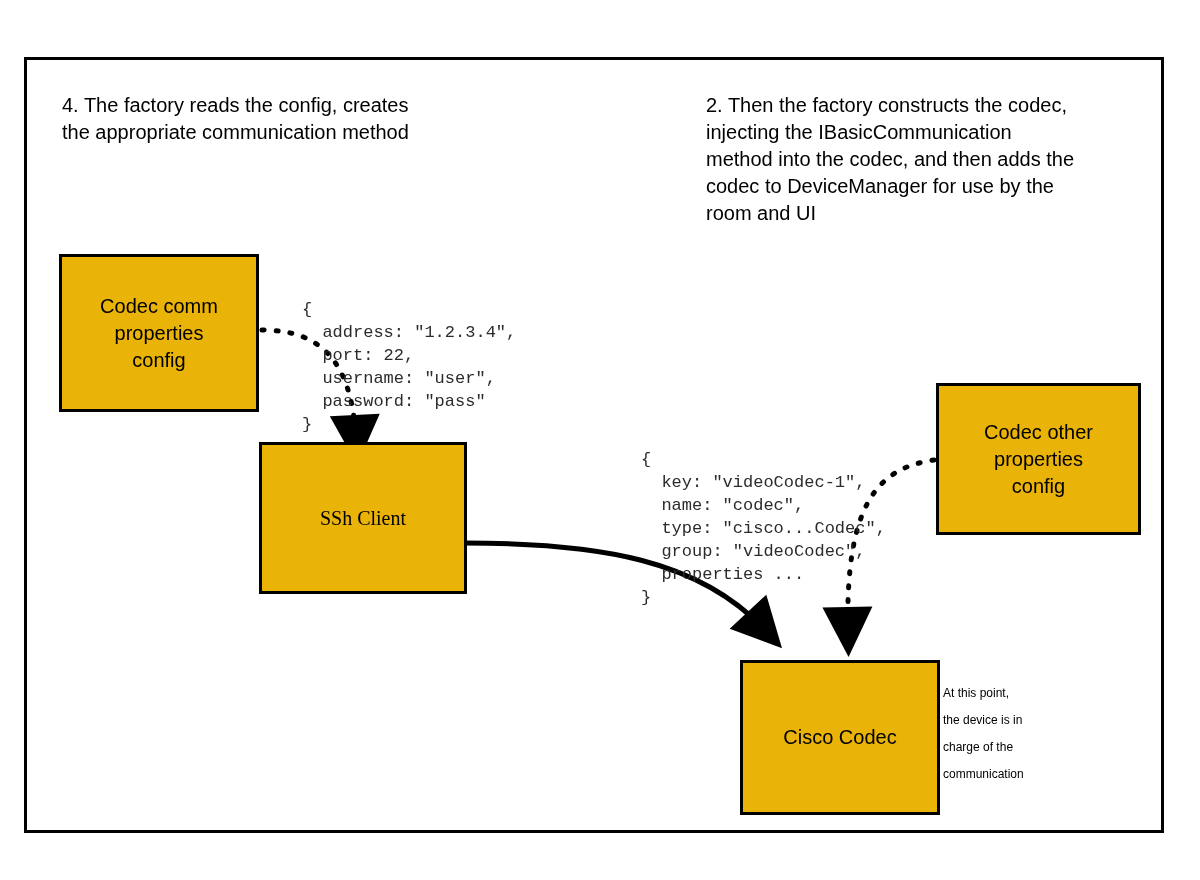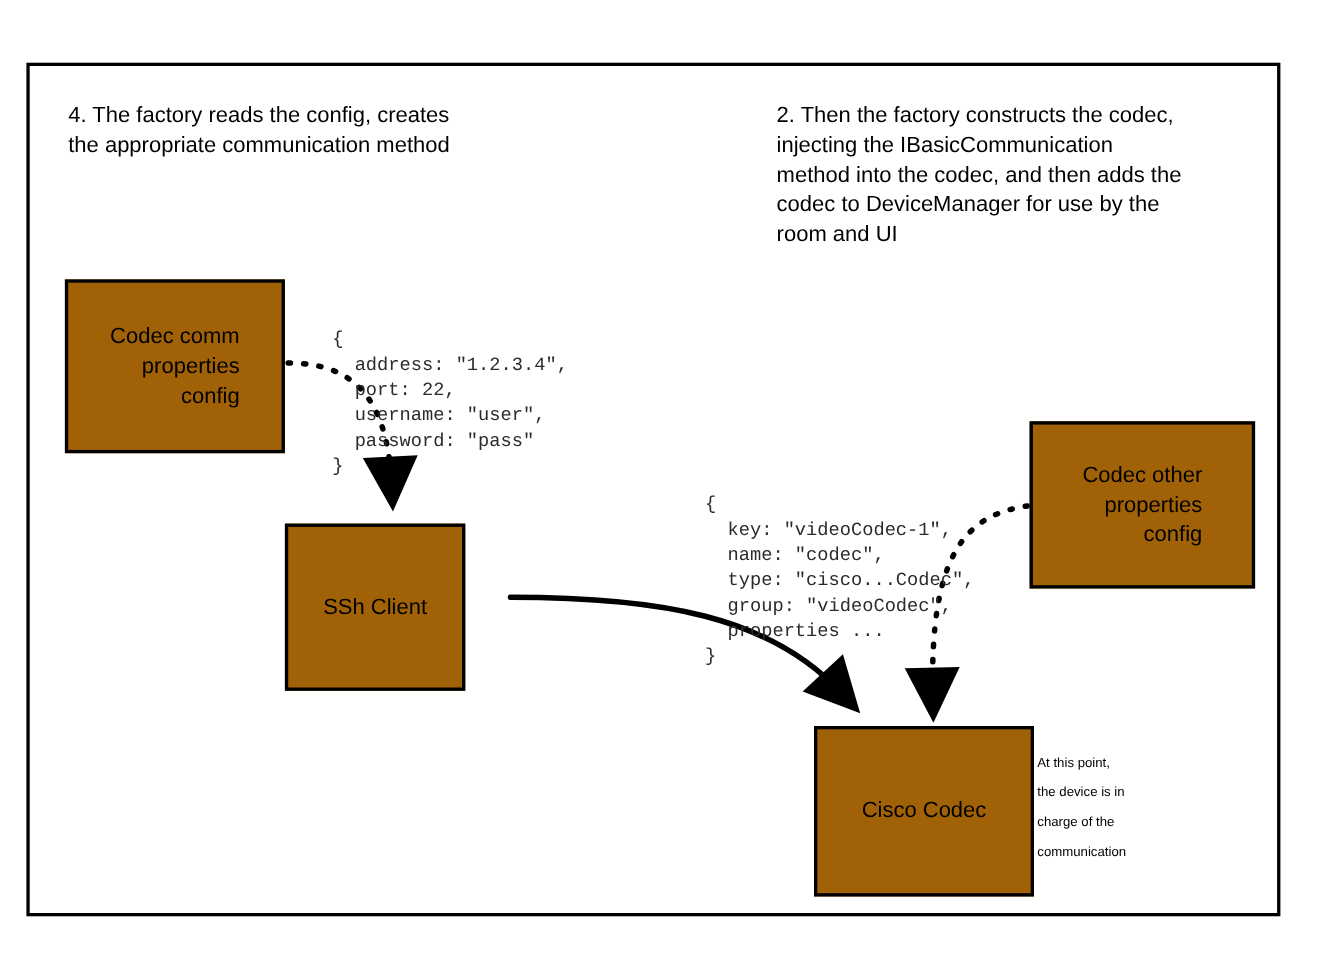--- a/index.html
+++ b/index.html
@@ -51,31 +51,31 @@
     top: 680px;
     width: 200px;
     font-size: 12px;
     line-height: 27px;
     white-space: pre-line;
   }
   .box {
     position: absolute;
     border: 3px solid #000000;
     box-sizing: border-box;
-    background: #a16207;
+    background: #eab308;
     display: flex;
     align-items: center;
     justify-content: center;
-    text-align: right;
+    text-align: center;
     font-size: 20px;
     line-height: 27px;
     white-space: pre-line;
   }
   .box-codec-comm-config { left: 59px;  top: 254px; width: 200px; height: 158px; }
-  .box-ssh-client        { left: 259px; top: 476px; width: 164px; height: 152px; }
+  .box-ssh-client        { left: 259px; top: 442px; width: 208px; height: 152px; font-family: Liberation Serif, serif; }
   .box-codec-other-config{ left: 936px; top: 383px; width: 205px; height: 152px; }
   .box-cisco-codec       { left: 711px; top: 660px; width: 200px; height: 155px; margin-left: 29px; }
   .code {
     position: absolute;
     font-family: "Liberation Mono", "DejaVu Sans Mono", monospace;
     font-size: 17px;
     line-height: 23px;
     white-space: pre;
     color: #2b2b2b;
   }

